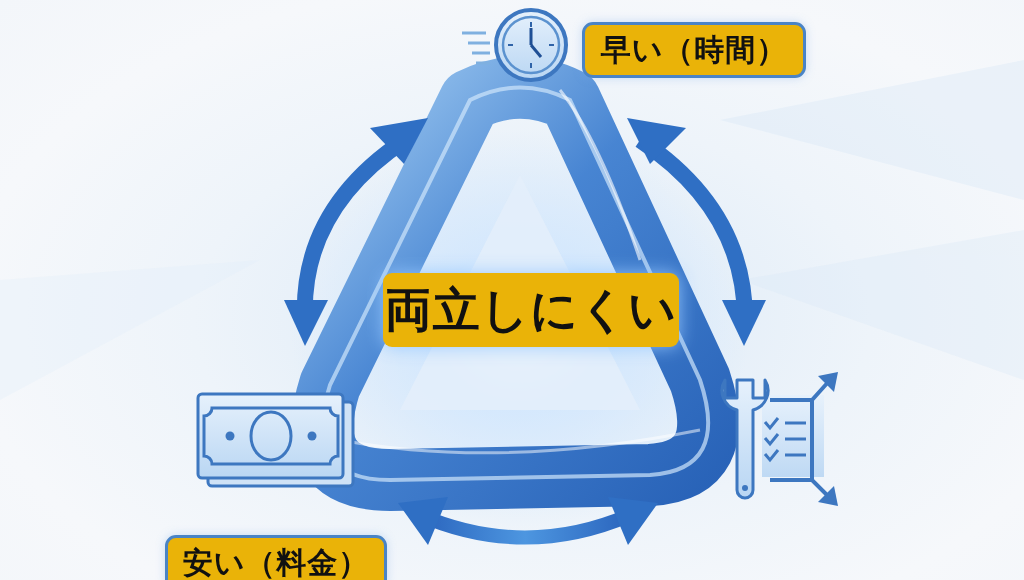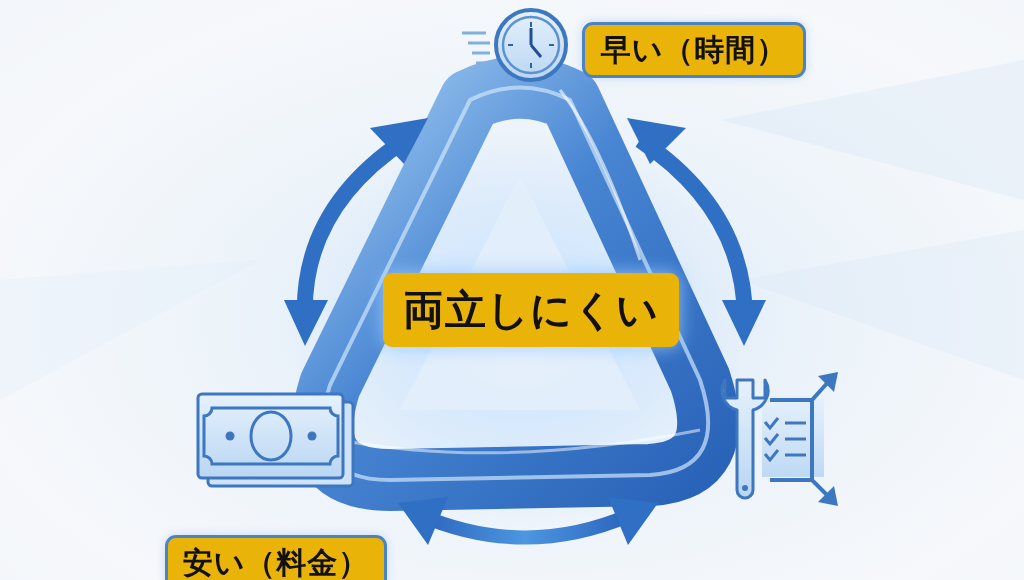--- a/index.html
+++ b/index.html
@@ -12,21 +12,21 @@
   svg.art { position: absolute; left: 0; top: 0; }
   .label {
     position: absolute; box-sizing: border-box;
     background: #eab308; border: 3px solid #4a84c6; border-radius: 11px;
     display: flex; align-items: center; justify-content: center;
     font-weight: bold; color: #111; letter-spacing: 1px;
     box-shadow: 0 0 10px rgba(120,170,230,0.35);
     white-space: nowrap;
   }
   .label.center {
-    border: none; border-radius: 9px; font-size: 41px;
+    border: none; border-radius: 9px; font-size: 47px;
     box-shadow: 0 0 18px rgba(150,200,255,0.9);
   }
   .label.corner { font-size: 30px; }
 </style>
 </head>
 <body>
 
 <div class="stage">
   <svg class="art" width="1024" height="580" viewBox="0 0 1024 580">
     <defs>

